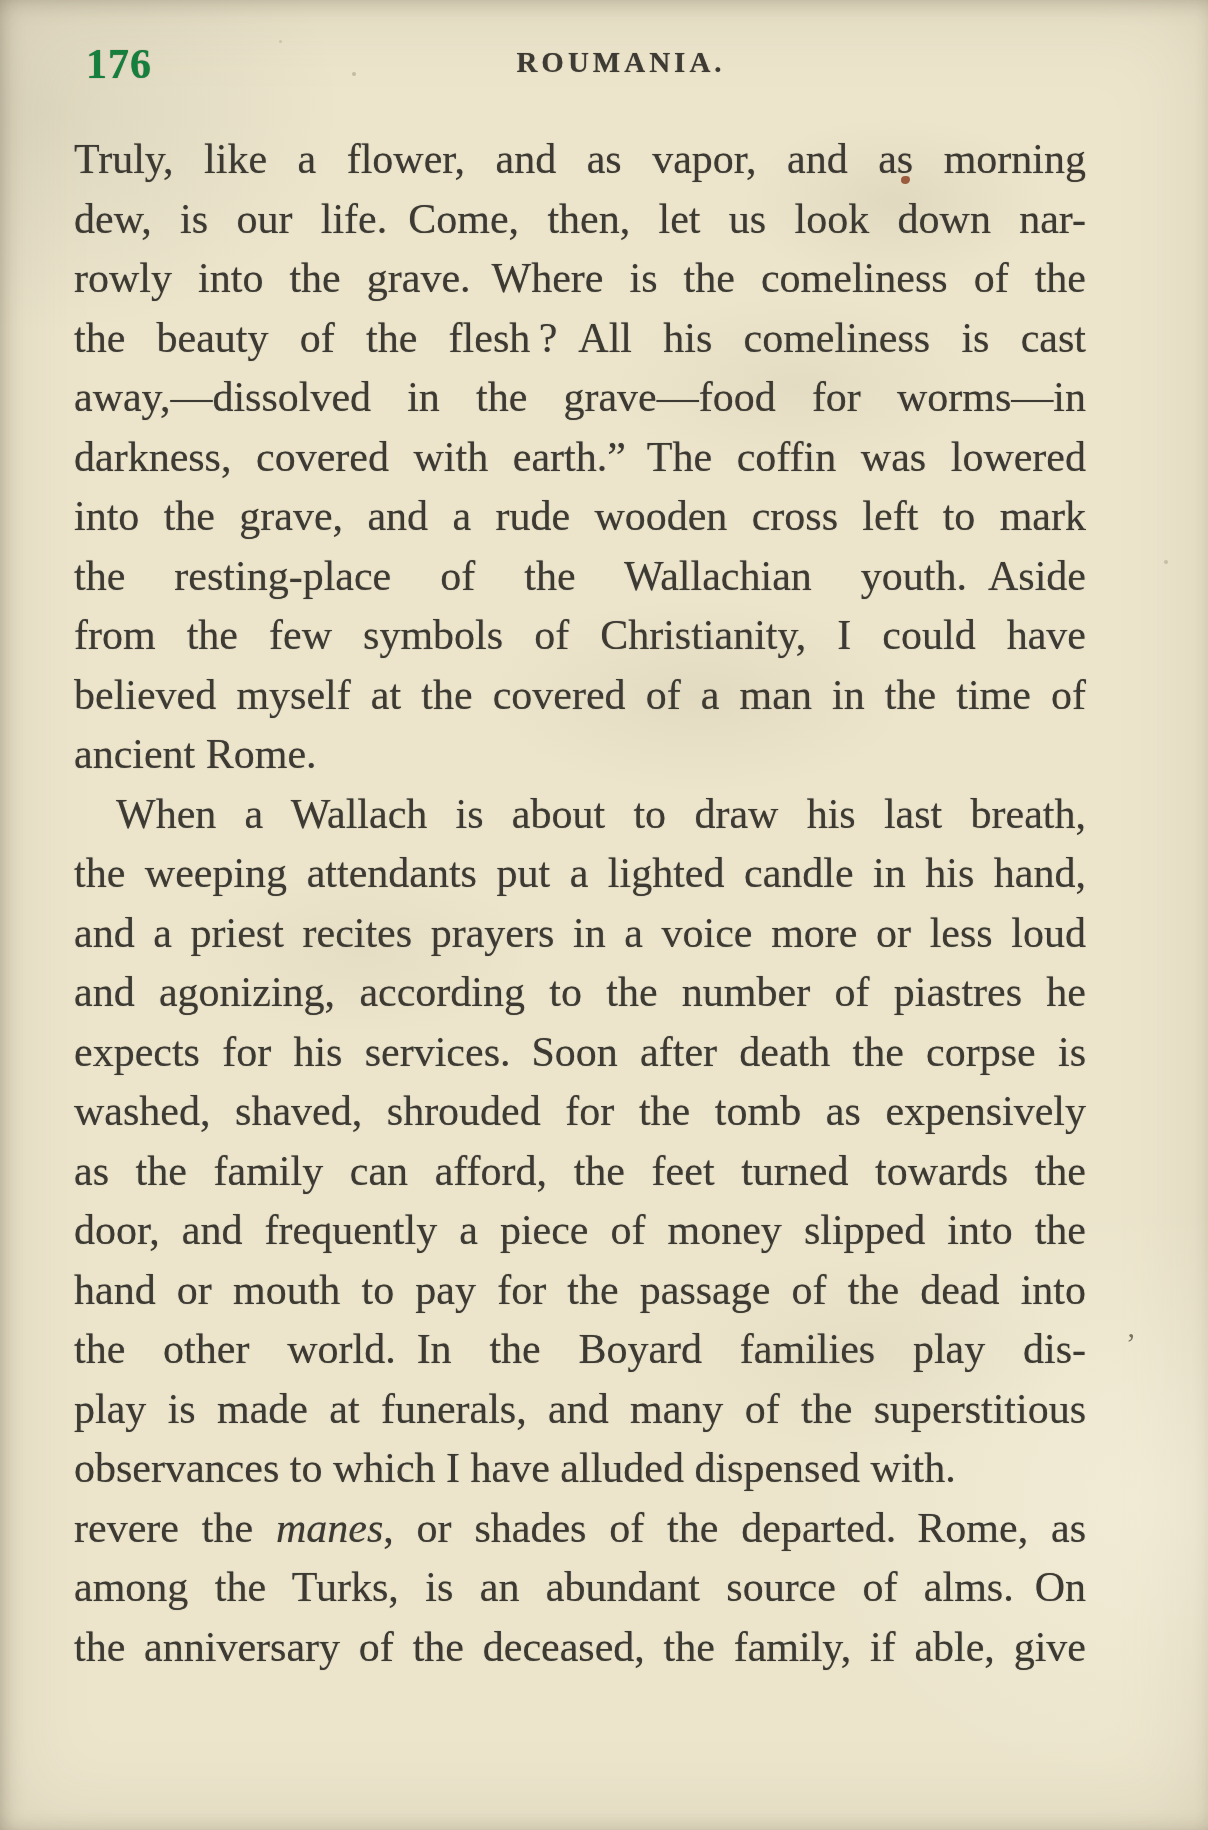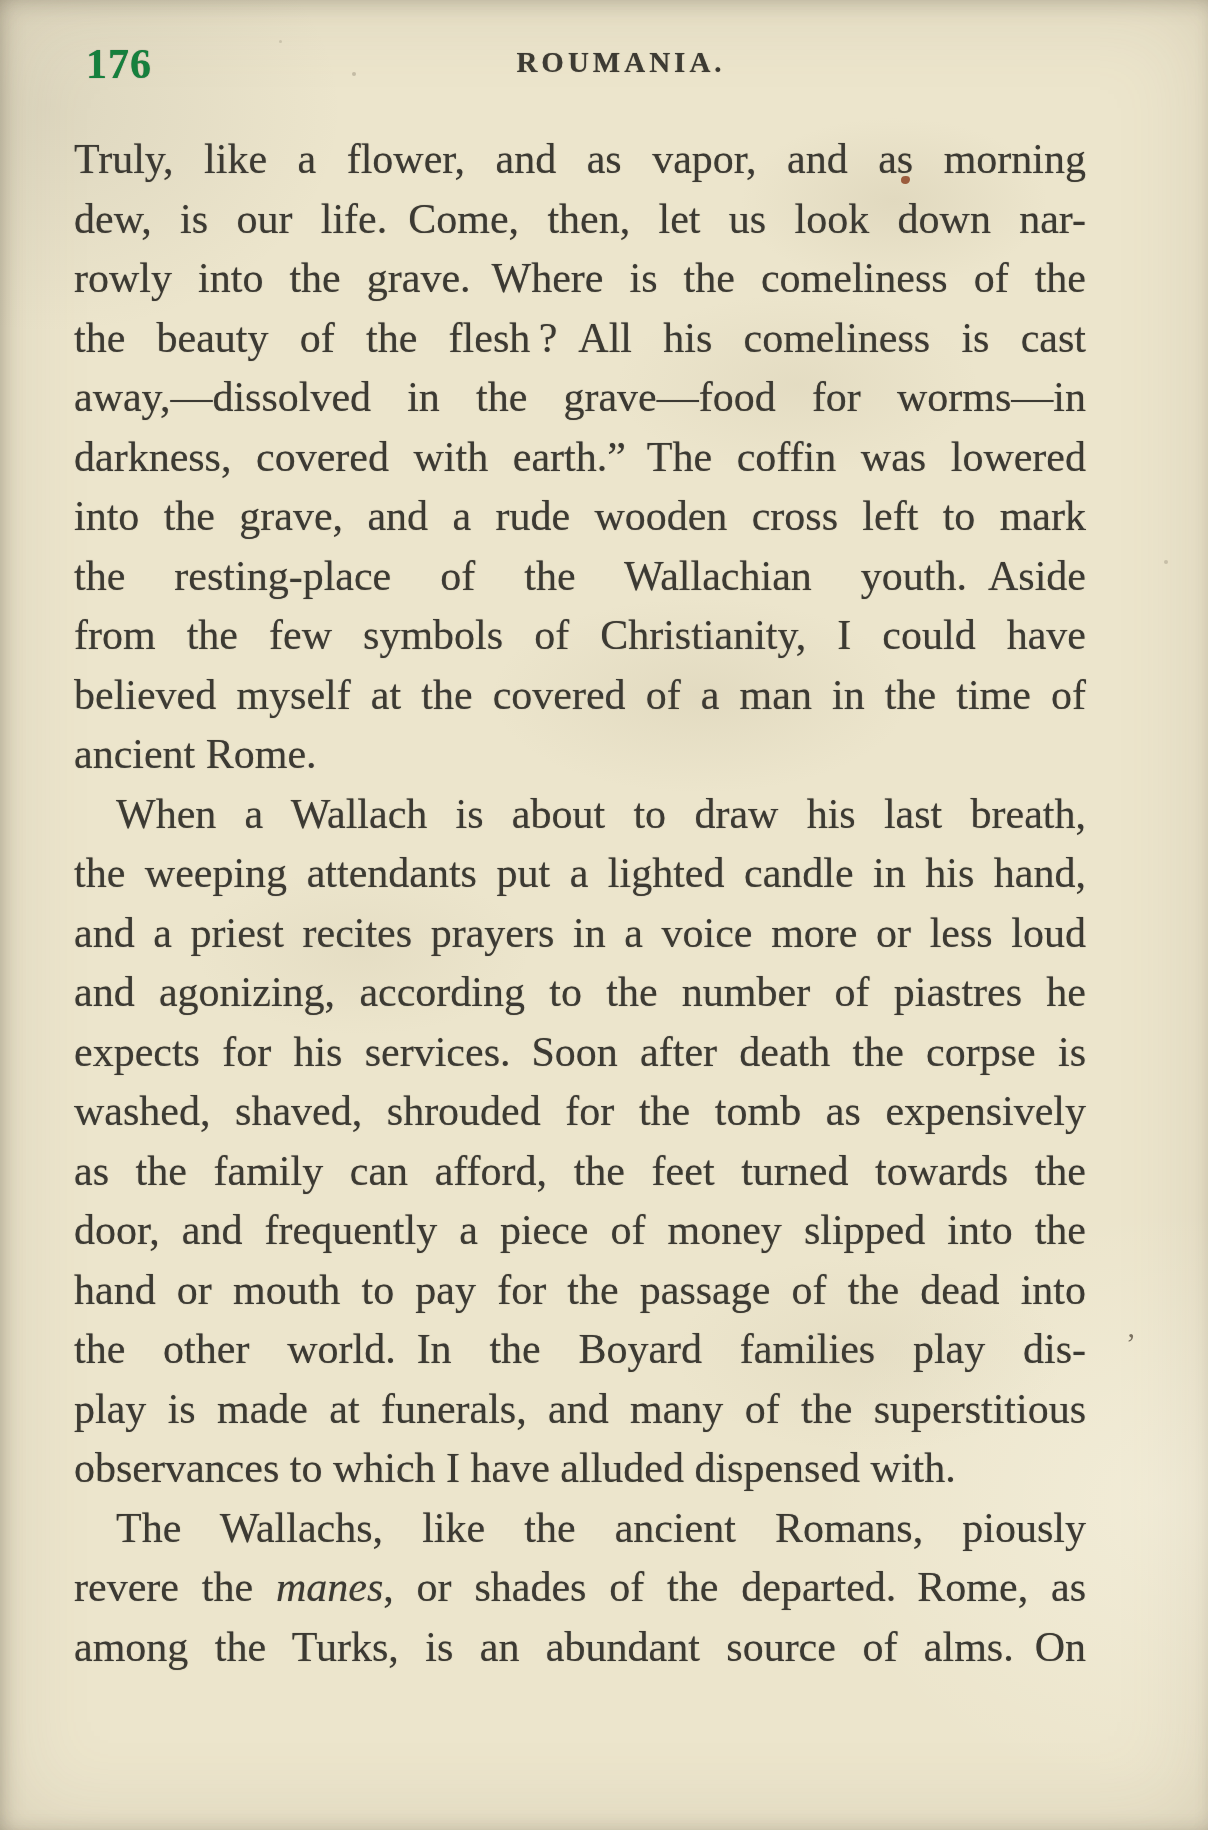--- a/index.html
+++ b/index.html
@@ -135,23 +135,23 @@
       <div class="line just"><span>and a priest recites prayers in a voice more or less loud</span></div>
       <div class="line just"><span>and agonizing, according to the number of piastres he</span></div>
       <div class="line just"><span>expects for his services. Soon after death the corpse is</span></div>
       <div class="line just"><span>washed, shaved, shrouded for the tomb as expensively</span></div>
       <div class="line just"><span>as the family can afford, the feet turned towards the</span></div>
       <div class="line just"><span>door, and frequently a piece of money slipped into the</span></div>
       <div class="line just"><span>hand or mouth to pay for the passage of the dead into</span></div>
       <div class="line just"><span>the other world. In the Boyard families play dis-</span></div>
       <div class="line just"><span>play is made at funerals, and many of the superstitious</span></div>
       <div class="line"><span>observances to which I have alluded dispensed with.</span></div>
-      <div class="line just indent"><span>The Wallachs, like the ancient Romans, piously</span></div>
       <div class="line just"><span>revere the </span><span class="it">manes</span><span>, or shades of the departed. Rome, as</span></div>
       <div class="line just"><span>among the Turks, is an abundant source of alms. On</span></div>
+      <div class="line just"><span>the anniversary of the deceased, the family, if able, give</span></div>
     </div>
 
   <span class="foxing-dot"></span>
   <span class="margin-tick">’</span>
   <span class="speck s1"></span>
   <span class="speck s2"></span>
   <span class="speck s3"></span>
 
 </div>
 

